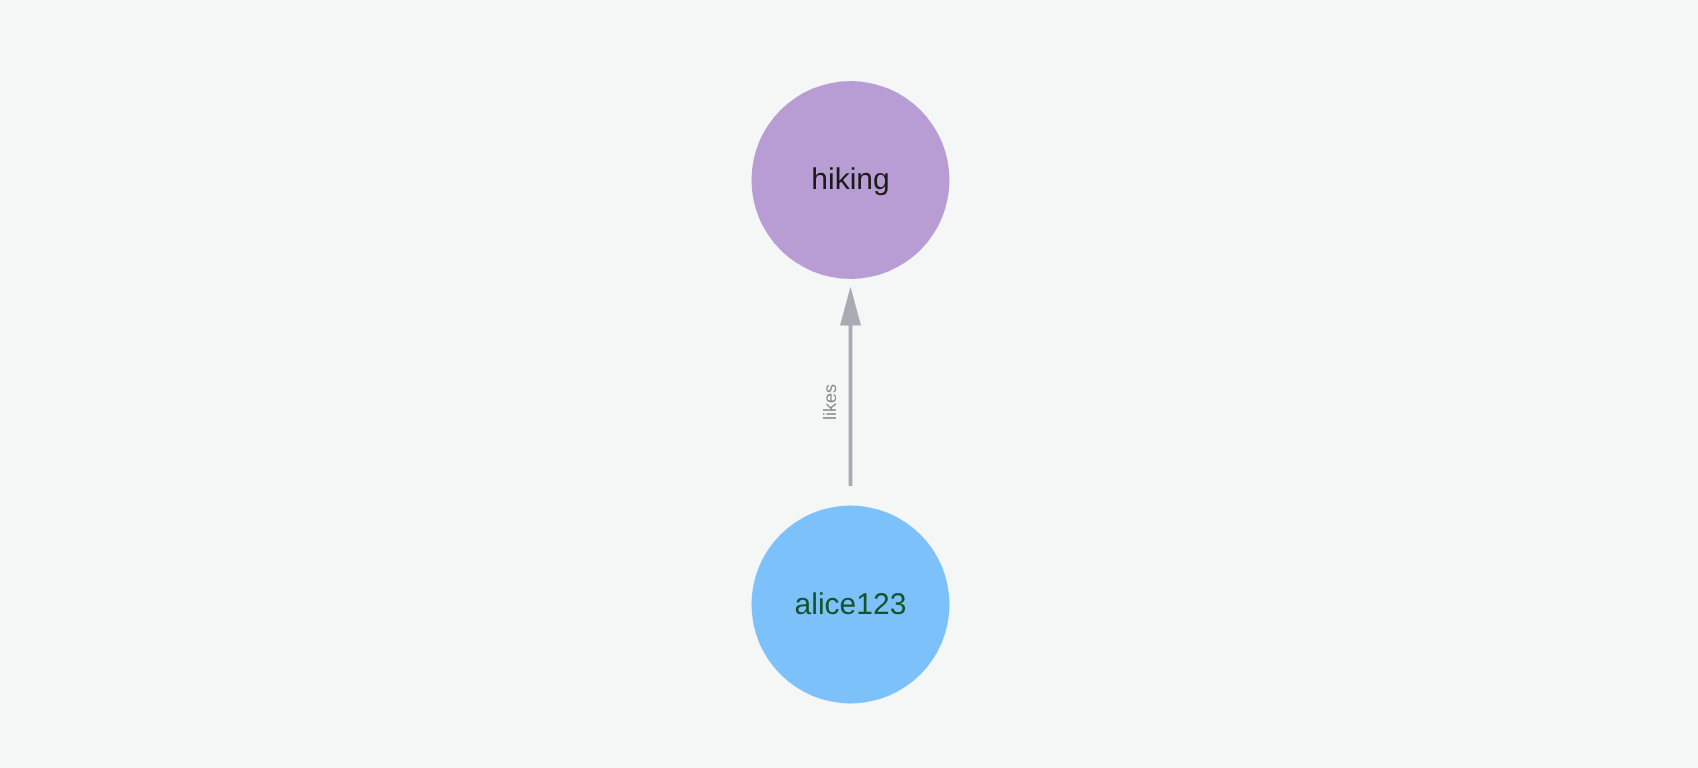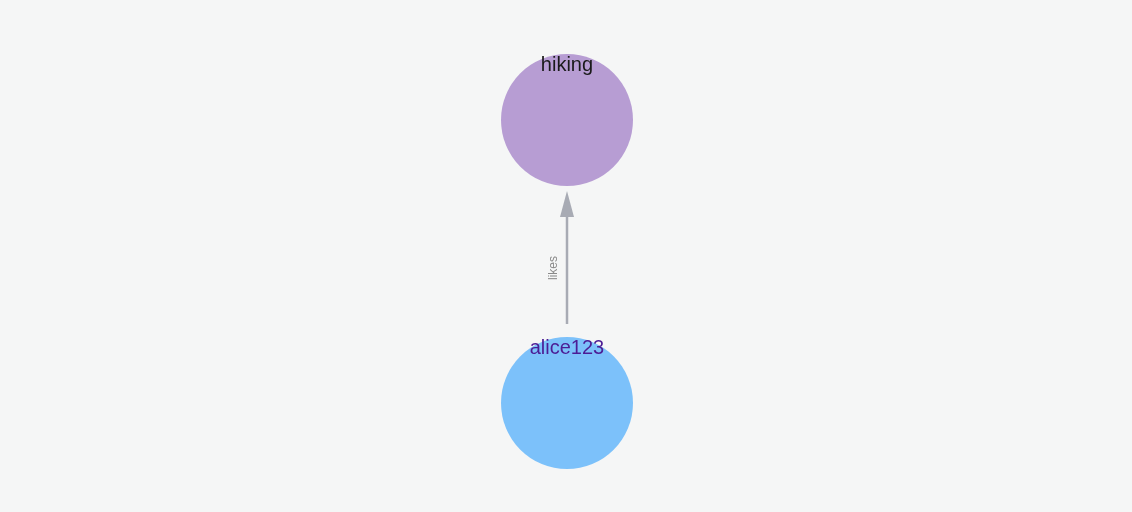--- a/index.html
+++ b/index.html
@@ -12,21 +12,21 @@
     height: 512px;
     overflow: hidden;
     font-family: "Liberation Sans", "DejaVu Sans", sans-serif;
   }
   .node {
     position: absolute;
     width: 132px;
     height: 132px;
     border-radius: 50%;
     display: flex;
-    align-items: flex-start;
+    align-items: center;
     justify-content: center;
     cursor: pointer;
   }
   .node-top {
     left: 501px;
     top: 54px;
   }
   .node-bottom {
     left: 501px;
     top: 337px;
@@ -63,16 +63,16 @@
   </div>
 
   <svg class="edge-arrow" width="28" height="140" viewBox="0 0 28 140">
     <line x1="14" y1="28" x2="14" y2="136" stroke-width="2.5" stroke="#a8abb4"></line>
     <polygon points="14,3 7,29 21,29" fill="#a8abb4"></polygon>
   </svg>
 
   <span class="edge-label" style="color: rgb(138, 138, 138);">likes</span>
 
   <div class="node node-bottom" style="background: rgb(124, 193, 250);">
-    <span class="node-label" style="color: #4c1d95;">alice123</span>
+    <span class="node-label" style="color: #14532d;">alice123</span>
   </div>
 
 </div>
 
 </body></html>

